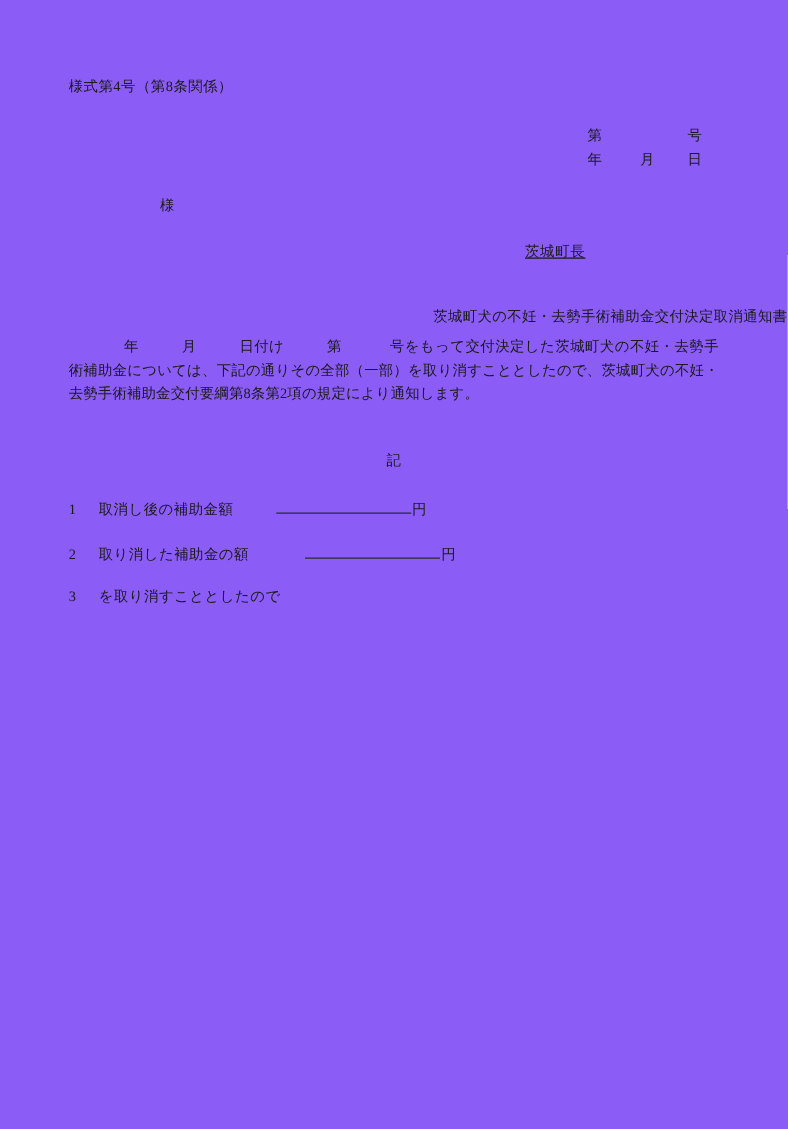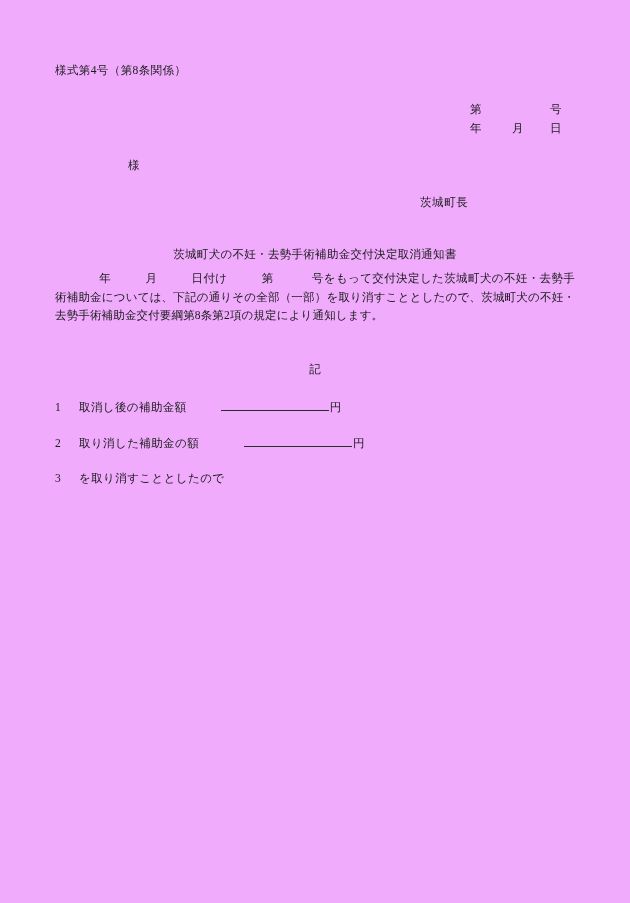--- a/index.html
+++ b/index.html
@@ -16,21 +16,21 @@
     font-family: "Liberation Serif", "DejaVu Serif", serif;
     color: #1a1a1a;
     font-size: 11px;
     line-height: 1.5;
     -webkit-font-smoothing: antialiased;
   }
 
   .page {
     position: absolute;
     inset: 0;
-    background: #f0abfc;
+    background: #8b5cf6;
   }
 
   
   .form-no {
     position: absolute;
     left: 55px;
     top: 62px;
     font-size: 11.5px;
     letter-spacing: 0.4px;
     white-space: nowrap;
@@ -62,29 +62,30 @@
     letter-spacing: 0.4px;
   }
 
   
   .issuer {
     position: absolute;
     left: 420px;
     top: 194px;
     font-size: 11.5px;
     letter-spacing: 0.6px;
+    text-decoration: underline;
   }
 
   
   .doc-title {
     position: absolute;
     left: 0;
     right: 0;
     top: 246px;
-    text-align: center;
+    text-align: right;
     font-size: 11.5px;
     letter-spacing: 0.3px;
   }
 
   
   .body-text {
     position: absolute;
     left: 55px;
     top: 269px;
     width: 520px;

